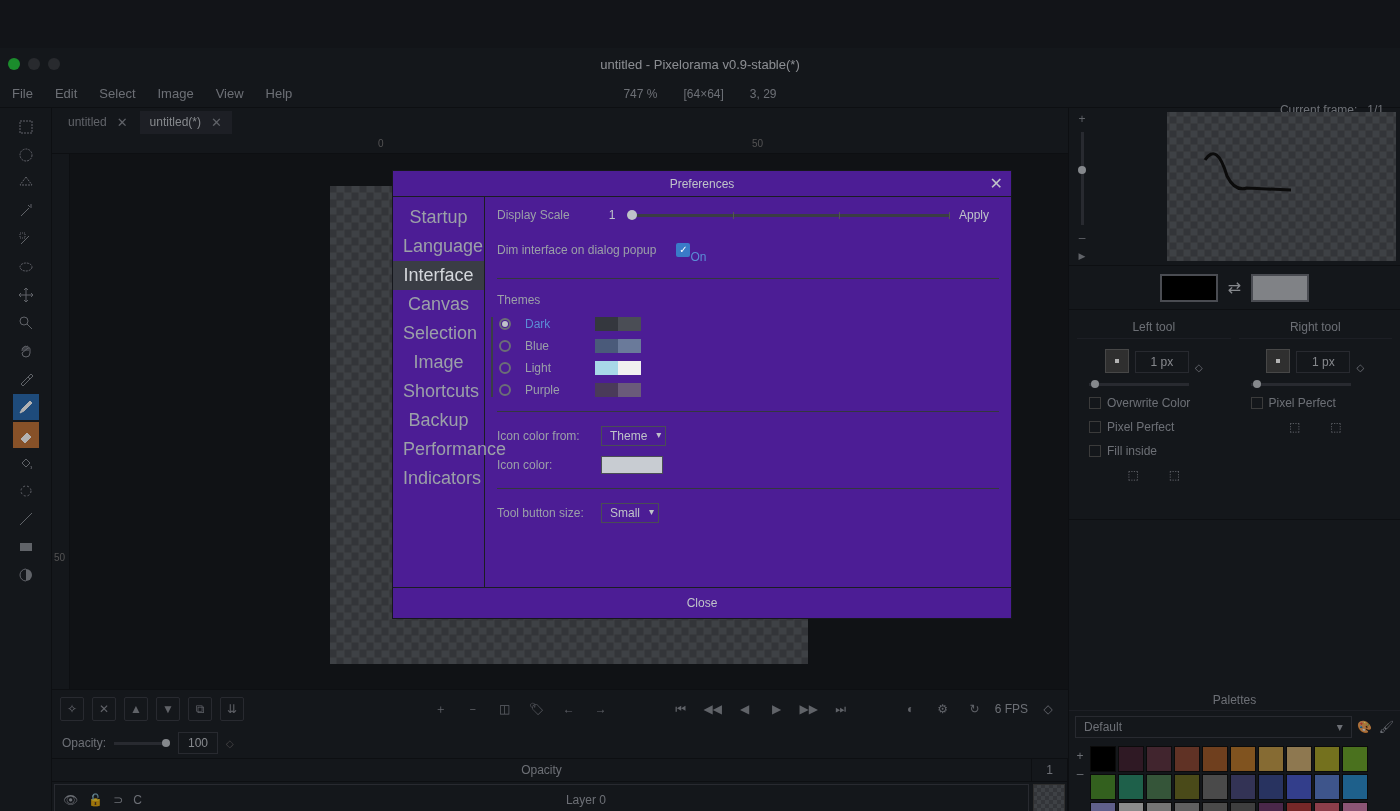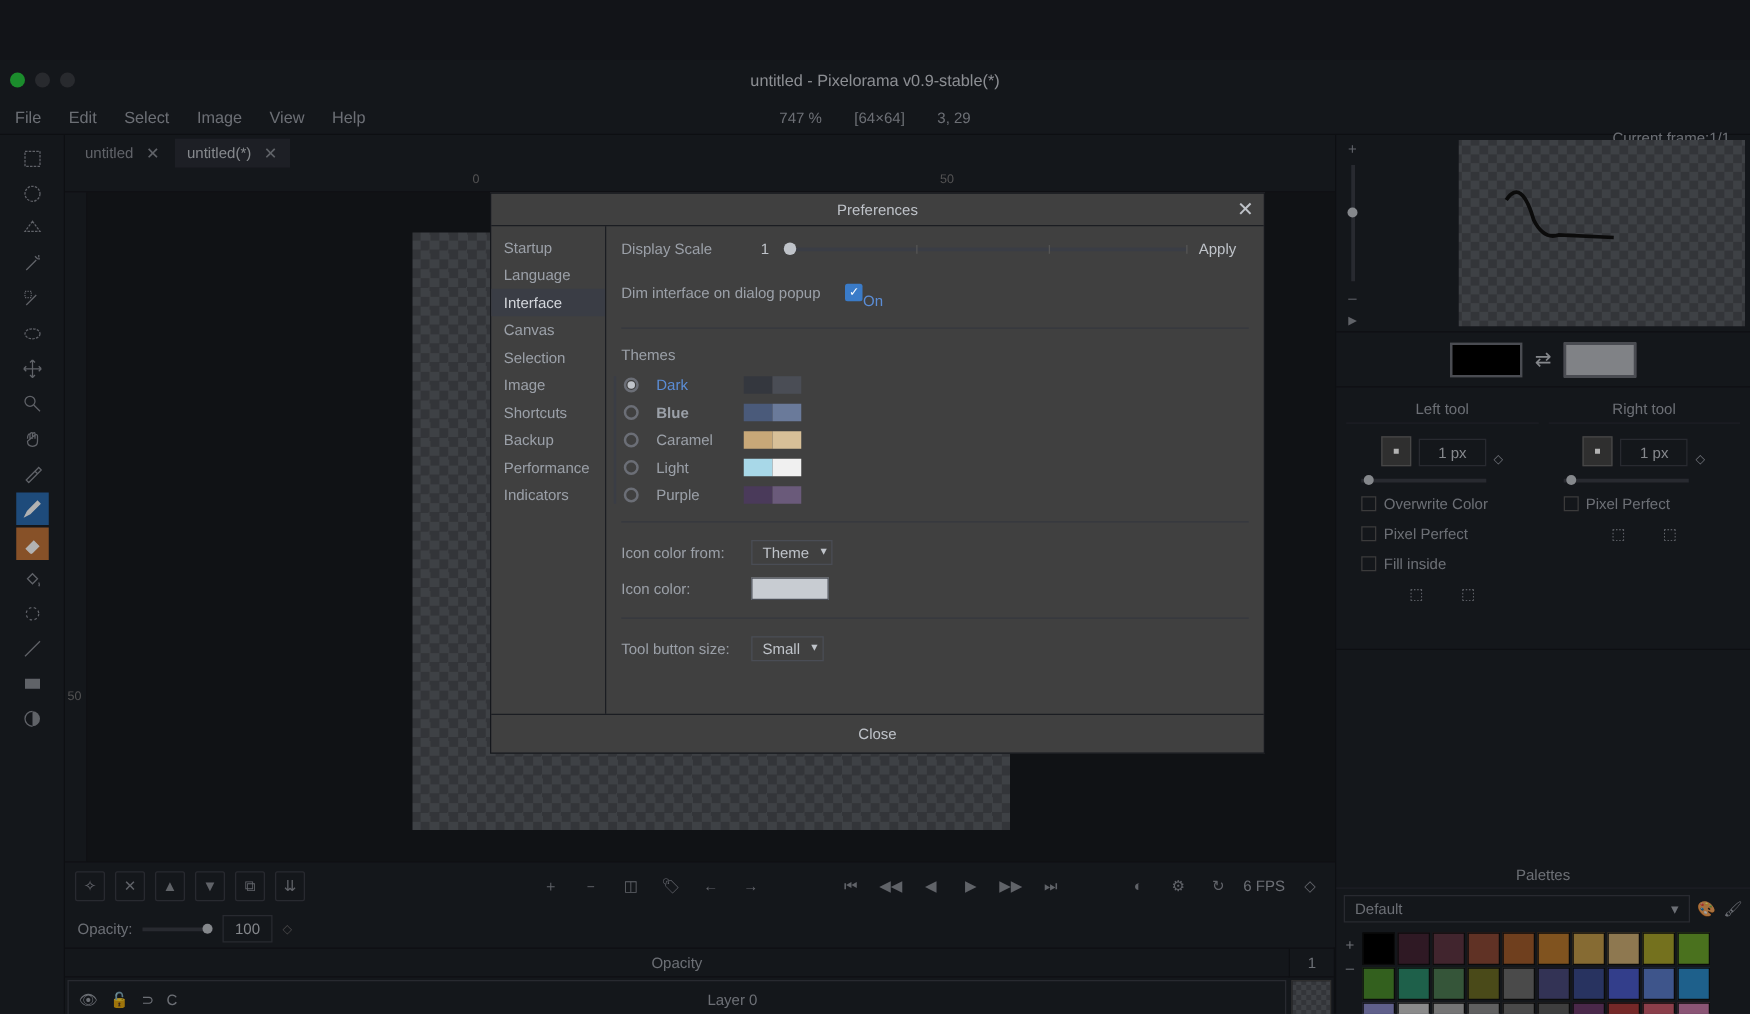--- a/index.html
+++ b/index.html
@@ -7,21 +7,21 @@
 
 .titlebar { height: 32px; background: #1e2128; display: flex; align-items: center; padding: 0 8px; position: relative; margin-top: 48px; }
 .traffic-lights { display: flex; gap: 8px; }
 .traffic-light { width: 12px; height: 12px; border-radius: 50%; background: #3a3d42; }
 .traffic-light.green { background: #28c940; }
 .window-title { position: absolute; left: 50%; transform: translateX(-50%); color: #c8ccd2; font-size: 13px; }
 
 .menubar { height: 28px; background: #1e2128; display: flex; align-items: center; padding: 0 12px; gap: 22px; border-bottom: 1px solid #14161a; position: relative; }
 .menubar .menu-item { color: #9ba0a8; font-size: 13px; cursor: pointer; }
 .menubar .center { position: absolute; left: 50%; transform: translateX(-50%); display: flex; gap: 26px; }
-.menubar .right { position: absolute; right: 16px; display: flex; gap: 0; margin-top: 32px; }
+.menubar .right { position: absolute; right: 16px; display: flex; gap: 10px; margin-top: 32px; }
 
 .main-area { display: flex; height: 751px; }
 
 .toolbox { width: 52px; background: #1e2128; display: flex; flex-direction: column; align-items: center; padding-top: 6px; gap: 2px; border-right: 1px solid #14161a; }
 .tool-btn { width: 26px; height: 26px; display: flex; align-items: center; justify-content: center; color: #8a8e96; cursor: pointer; }
 .tool-btn.active-left { background: #2b6cb0; color: #fff; }
 .tool-btn.active-right { background: #c2743a; color: #fff; }
 
 .center-col { flex: 1; display: flex; flex-direction: column; background: #181a1f; position:relative; }
 .tabs-row { height: 28px; display: flex; align-items: center; background: #1e2128; padding-left: 6px; gap: 2px; }
@@ -81,26 +81,26 @@
 .palettes-tab { text-align: center; padding: 3px 0; border-bottom: 1px solid #2a2d35; }
 .palette-sel { display: flex; align-items: center; padding: 5px 6px; gap: 6px; }
 .palette-dd { flex: 1; height: 22px; border: 1px solid #3a3d45; display: flex; align-items: center; padding: 0 8px; justify-content: space-between; cursor: pointer; }
 .palette-grid { display: flex; padding: 2px 2px; }
 .pg-side { width: 18px; display: flex; flex-direction: column; gap: 4px; align-items: center; padding-top: 4px; }
 .pg-cell { width: 26px; height: 26px; border: 1px solid #111; margin: 1px; cursor: pointer; }
 .pg-body { display: flex; flex-wrap: wrap; width: 300px; }
 
 .dim-overlay { position: absolute; inset: 0; background: rgba(0,0,0,0.3); z-index: 50; }
 
-.dialog { position: absolute; left: 392px; top: 154px; width: 620px; background: #404040; border: 1px solid #15171c; z-index: 60; }
+.dialog { position: absolute; left: 392px; top: 170px; width: 620px; background: #4c1d95; border: 1px solid #15171c; z-index: 60; }
 .dialog-title { display: flex; align-items: center; justify-content: center; height: 26px; color: #bfc3c9; font-size: 12px; border-bottom: 1px solid #1b1d22; position: relative; }
 .dialog-title .dlg-close { position: absolute; right: 8px; font-size: 16px; color: #bfc3c9; cursor: pointer; }
 .dialog-body { display: flex; min-height: 390px; }
 .dlg-sidebar { width: 92px; border-right: 1px solid #1b1d22; padding: 6px 0; }
-.dlg-side-item { padding: 4px 10px; color: #9ba0a8; cursor: pointer; font-size: 12px; }
+.dlg-side-item { padding: 4px 10px; color: #9ba0a8; cursor: pointer; font-size: 18px; text-align: center; }
 .dlg-side-item.sel { background: #3a3d45; color: #d4d7dc; }
 .dlg-content { flex: 1; padding: 8px 12px; display: flex; flex-direction: column; gap: 10px; }
 .dlg-row { display: flex; align-items: center; }
 .dlg-label { min-width: 100px; font-size: 12px; color: #9ba0a8; }
 .dlg-num { width: 30px; text-align: center; color: #bfc3c9; }
 .dlg-slider { flex: 1; height: 3px; background: #3a3d45; position: relative; }
 .dlg-slider .tick{ position:absolute; top:-2px; width:1px; height:7px; background:#555;}
 .dlg-knob { width: 10px; height: 10px; border-radius: 50%; background: #bfc3c9; position: absolute; top: -4px; left: 0; }
 .dlg-btn { padding: 3px 10px; color: #bfc3c9; cursor: pointer; }
 .check-on { width: 14px; height: 14px; background: #3a7bc8; display: inline-flex; align-items: center; justify-content: center; color: #fff; font-size: 10px; border-radius: 2px; }
@@ -495,32 +495,24 @@
           <div class="theme-row">
             <span class="radio on"></span>
             <span style="width:56px;color:#5b8dd6">Dark</span>
             <span class="theme-swatch">
               <span style="background:#34373e"></span>
               <span style="background:#4a4d55"></span>
             </span>
           </div>
           <div class="theme-row">
             <span class="radio"></span>
-            <span style="width:56px;font-weight:bold;">Blue</span>
+            <span style="width:56px;">Blue</span>
             <span class="theme-swatch">
               <span style="background:#4a5a7a"></span>
               <span style="background:#6a7a9a"></span>
-            </span>
-          </div>
-          <div class="theme-row">
-            <span class="radio"></span>
-            <span style="width:56px;">Caramel</span>
-            <span class="theme-swatch">
-              <span style="background:#c8a878"></span>
-              <span style="background:#d8c098"></span>
             </span>
           </div>
           <div class="theme-row">
             <span class="radio"></span>
             <span style="width:56px;">Light</span>
             <span class="theme-swatch">
               <span style="background:#a8d8e8"></span>
               <span style="background:#f0f0f0"></span>
             </span>
           </div>

